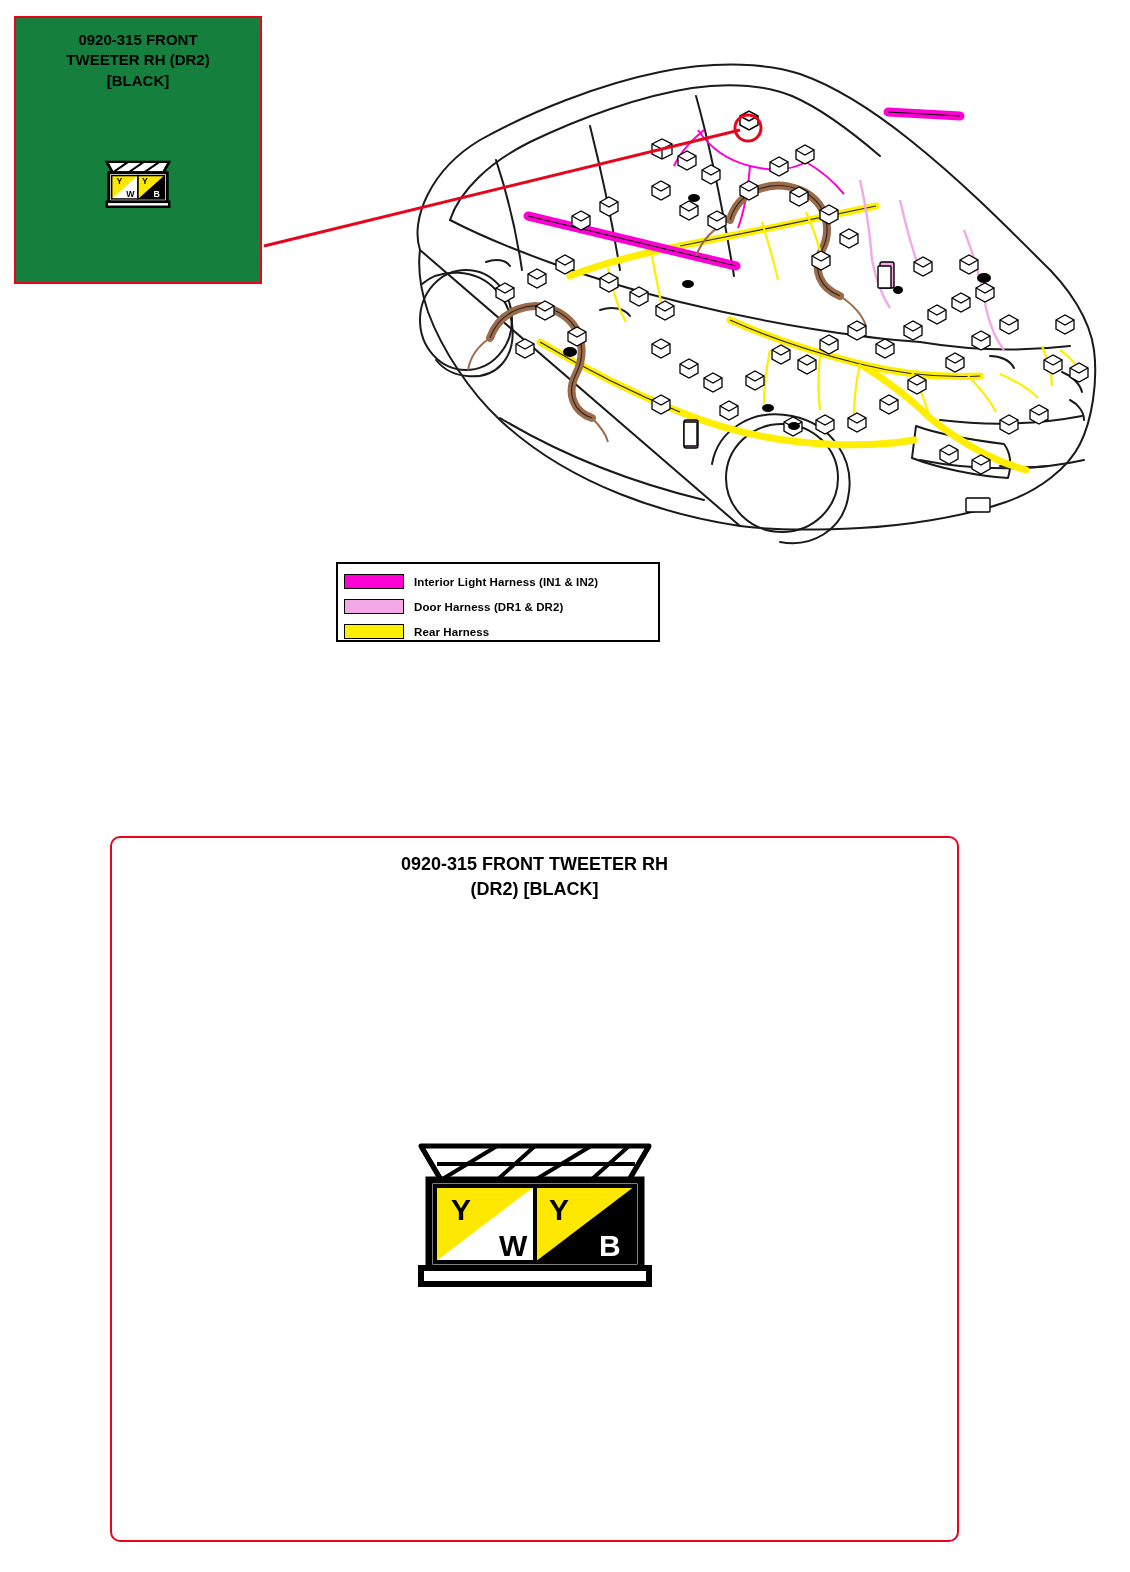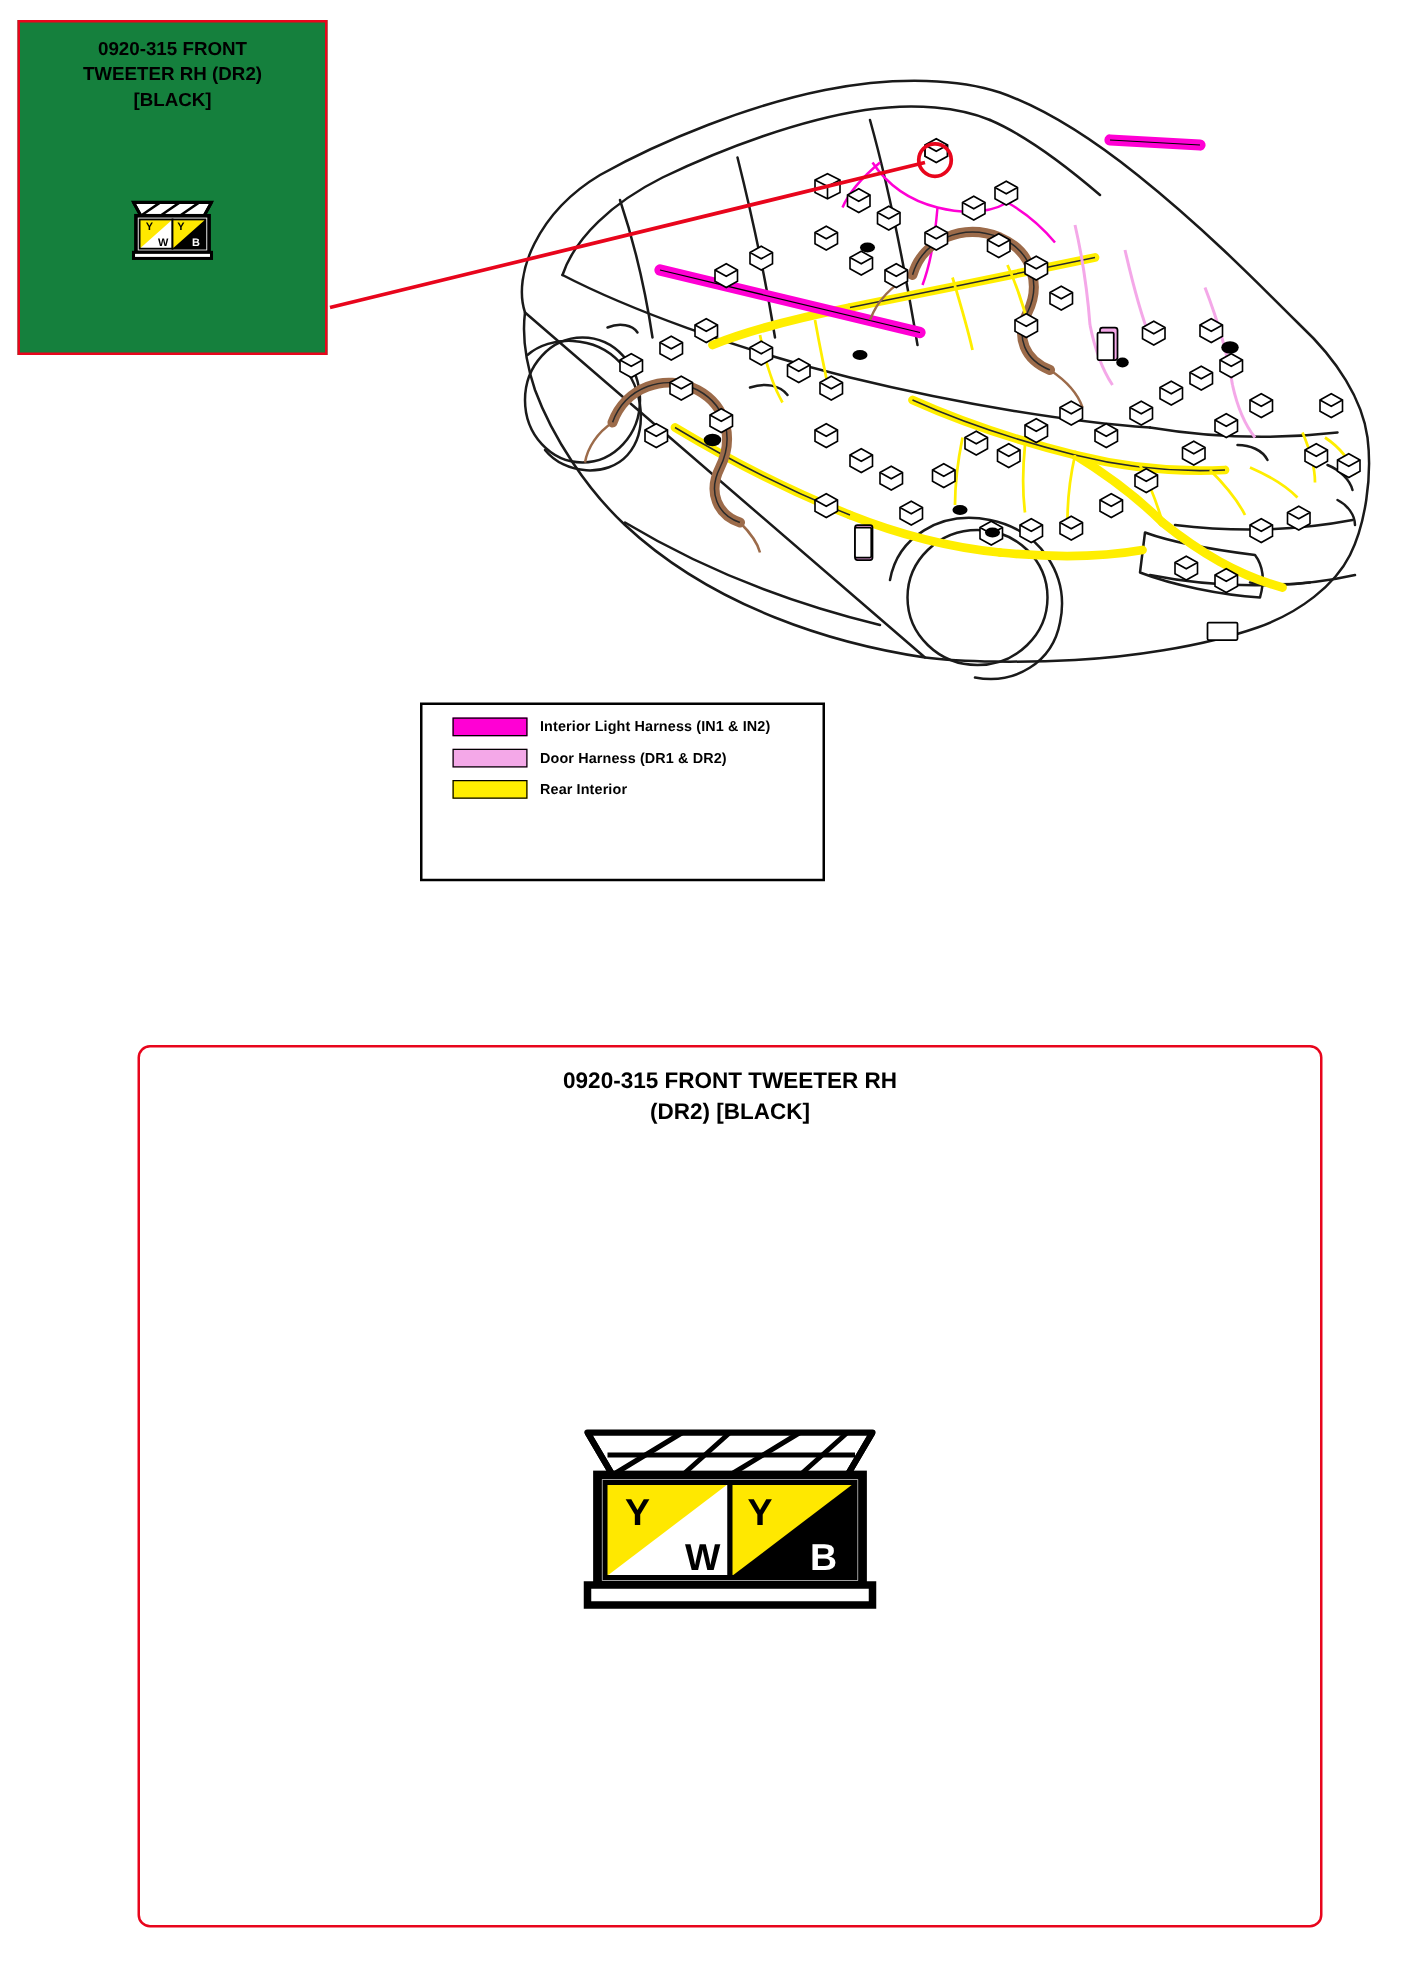--- a/index.html
+++ b/index.html
@@ -64,25 +64,25 @@
     height: 570px;
     z-index: 2;
   }
 
   
   #legend {
     position: absolute;
     left: 336px;
     top: 562px;
     width: 324px;
-    height: 143px;
+    height: 80px;
     border: 2px solid #000;
     background: #ffffff;
     box-sizing: border-box;
-    padding: 5px 24px;
+    padding: 5px 6px;
     z-index: 6;
   }
   .legend-row {
     display: flex;
     align-items: center;
     height: 25px;
   }
   .legend-swatch {
     width: 60px;
     height: 15px;
@@ -96,21 +96,21 @@
     font-weight: bold;
     color: #000;
     letter-spacing: 0.1px;
   }
 
   
   #detail-box {
     position: absolute;
     left: 110px;
     top: 836px;
-    width: 948px;
+    width: 849px;
     height: 706px;
     border: 2px solid #e8051c;
     border-radius: 10px;
     background: #ffffff;
     box-sizing: border-box;
     z-index: 3;
   }
   #detail-title {
     margin-top: 14px;
     text-align: center;
@@ -536,21 +536,21 @@
   <div class="legend-row">
     <span class="legend-swatch" style="background:#ff00d4"></span>
     <span class="legend-label">Interior Light Harness (IN1 &amp; IN2)</span>
   </div>
   <div class="legend-row">
     <span class="legend-swatch" style="background:#f4a8e8"></span>
     <span class="legend-label">Door Harness (DR1 &amp; DR2)</span>
   </div>
   <div class="legend-row">
     <span class="legend-swatch" style="background:#ffee00"></span>
-    <span class="legend-label">Rear Interior</span>
+    <span class="legend-label">Rear Harness</span>
   </div>
 </div>
 
 <div id="detail-box">
   <div id="detail-title">0920-315 FRONT TWEETER RH
 (DR2) [BLACK]</div>
   <svg id="detail-connector" viewBox="0 0 256 160" xmlns="http://www.w3.org/2000/svg">
 
     <path d="M14 8 L242 8 L222 42 L34 42 Z" fill="#ffffff" stroke="#000" stroke-width="5" stroke-linejoin="round"></path>
     <path d="M34 42 L90 8 M90 42 L128 8 M128 42 L184 8 M184 42 L222 8" stroke="#000" stroke-width="4" fill="none"></path>

